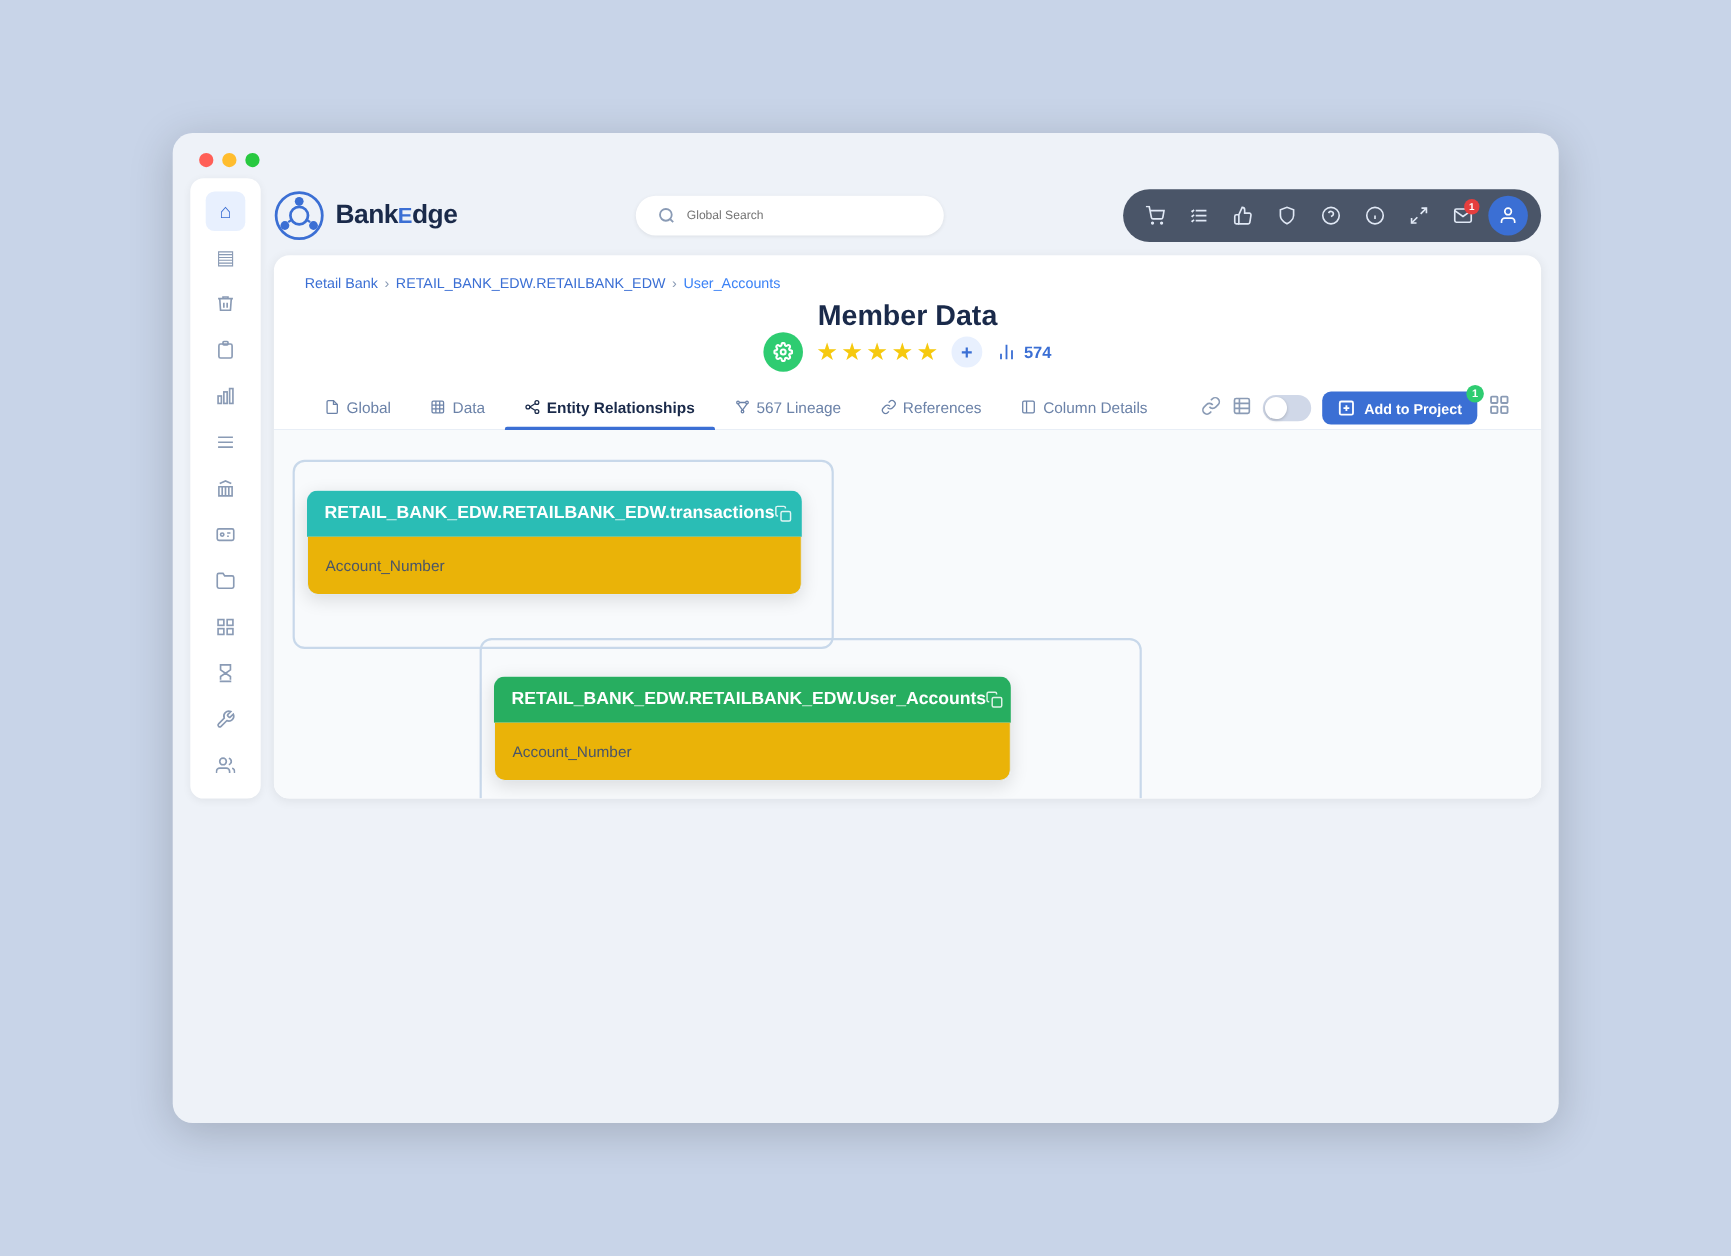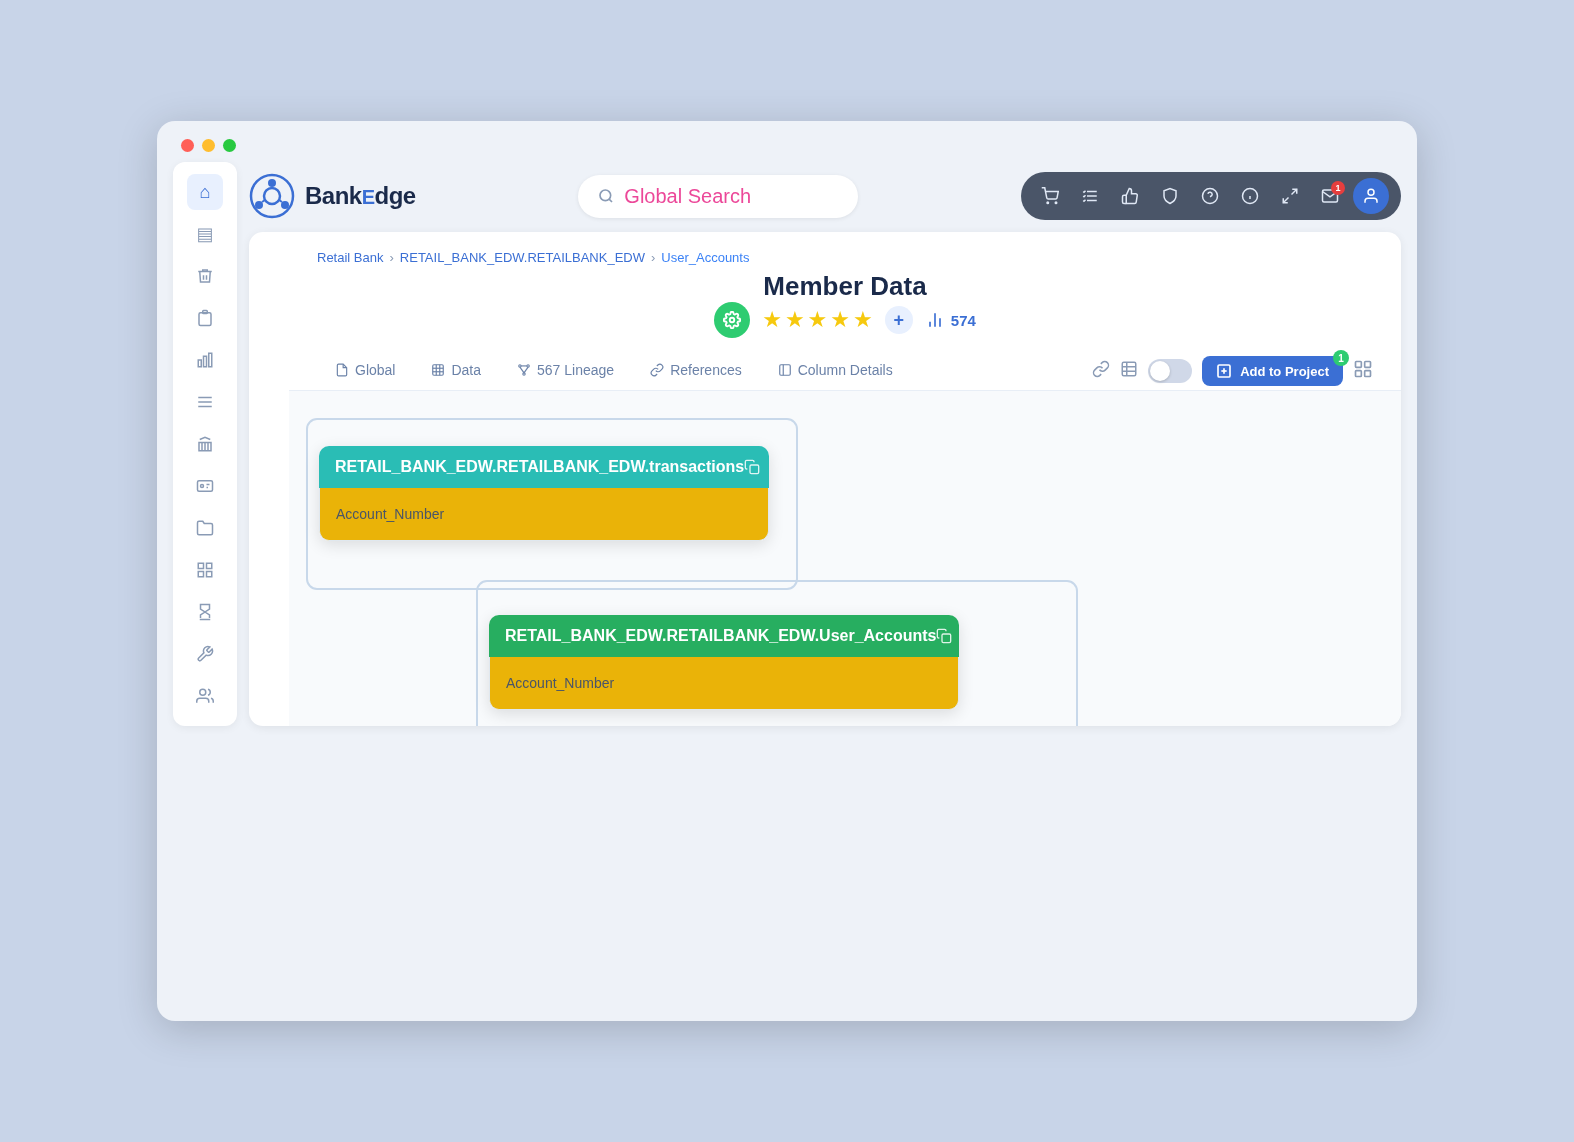--- a/index.html
+++ b/index.html
@@ -110,21 +110,21 @@
       display: flex;
       align-items: center;
       background: #fff;
       border-radius: 24px;
       padding: 10px 20px;
       gap: 10px;
       width: 280px;
       box-shadow: 0 1px 4px rgba(0,0,0,0.08);
       cursor: text;
     }
-    .search-text { color: #ec4899; font-size: 20px; }
+    .search-text { color: #737373; font-size: 11px; }
 
     .header-icons {
       display: flex;
       align-items: center;
       gap: 6px;
       background: #4a5568;
       border-radius: 30px;
       padding: 6px 12px;
     }
 
@@ -172,21 +172,20 @@
 
     
     .main-card {
       background: #fff;
       border-radius: 14px;
       flex: 1;
       box-shadow: 0 2px 10px rgba(0,0,0,0.07);
       overflow: hidden;
       display: flex;
       flex-direction: column;
-      padding-left: 40px;
     }
 
     .card-header {
       padding: 18px 28px 0 28px;
     }
 
     .breadcrumb {
       display: flex;
       align-items: center;
       gap: 6px;
@@ -684,20 +683,30 @@
           </div>
           <div class="tab">
             <svg width="14" height="14" viewBox="0 0 24 24" fill="none" stroke="currentColor" stroke-width="2">
               <rect x="3" y="3" width="18" height="18" rx="2"></rect>
                 <line x1="3" y1="9" x2="21" y2="9"></line>
                 <line x1="3" y1="15" x2="21" y2="15"></line>
                 <line x1="9" y1="3" x2="9" y2="21"></line>
                 <line x1="15" y1="3" x2="15" y2="21"></line>
             </svg>
             <span>Data</span>
+          </div>
+          <div class="tab active">
+            <svg width="14" height="14" viewBox="0 0 24 24" fill="none" stroke="currentColor" stroke-width="2">
+              <circle cx="5" cy="12" r="3"></circle>
+                <circle cx="19" cy="5" r="3"></circle>
+                <circle cx="19" cy="19" r="3"></circle>
+              <line x1="8" y1="12" x2="16" y2="7"></line>
+                <line x1="8" y1="12" x2="16" y2="17"></line>
+            </svg>
+            <span>Entity Relationships</span>
           </div>
           <div class="tab">
             <svg width="14" height="14" viewBox="0 0 24 24" fill="none" stroke="currentColor" stroke-width="2">
               <circle cx="5" cy="5" r="2"></circle>
                 <circle cx="19" cy="5" r="2"></circle>
                 <circle cx="12" cy="19" r="2"></circle>
               <line x1="7" y1="5" x2="17" y2="5"></line>
                 <line x1="5" y1="7" x2="12" y2="17"></line>
                 <line x1="19" y1="7" x2="12" y2="17"></line>
             </svg>

